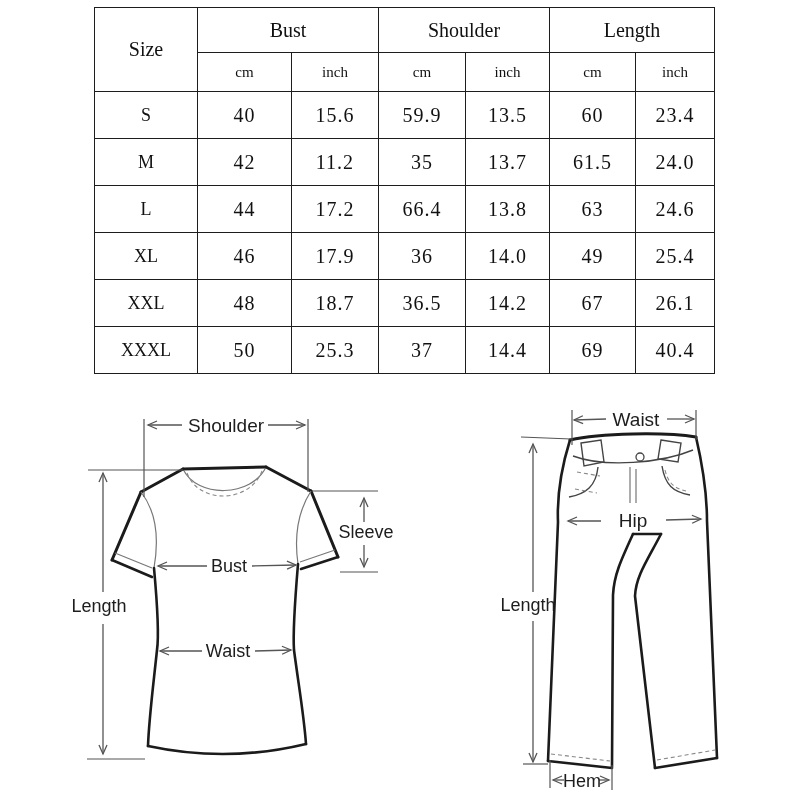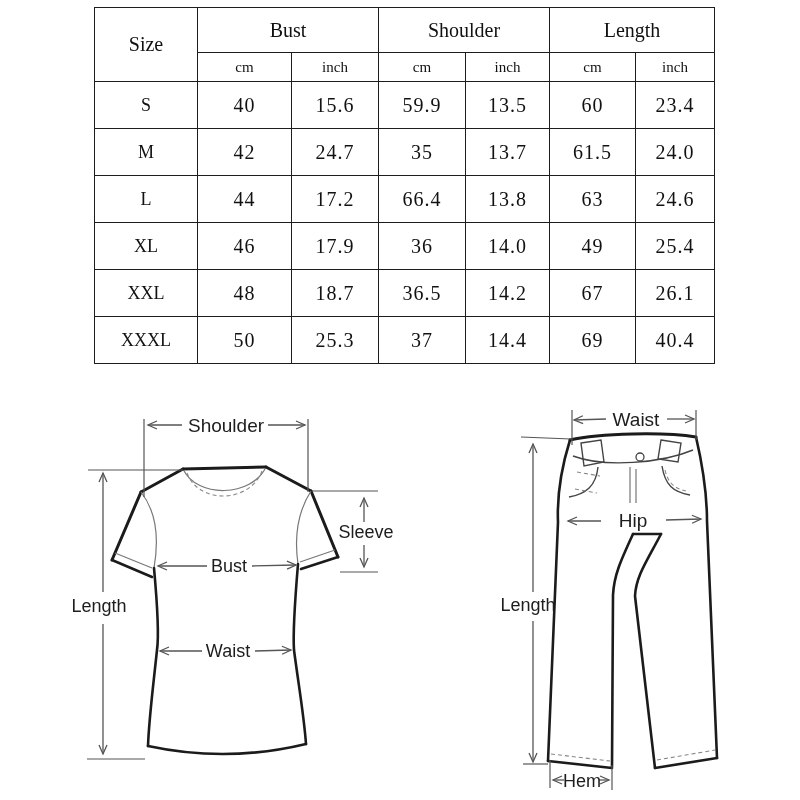--- a/index.html
+++ b/index.html
@@ -7,21 +7,21 @@
          font-family:"Liberation Serif", serif;color:#111;}
   
   .size-table{position:absolute;left:94px;top:7px;border-collapse:collapse;table-layout:fixed;width:620px;}
   .size-table th,.size-table td{border:1.6px solid #1d1d1d;text-align:center;vertical-align:middle;
       font-weight:normal;padding:0;background:#fff;}
   .grp{font-size:20px;}
   .unit{font-size:15px;}
   .sizecell{font-size:18px;}
   .num{font-size:20px;letter-spacing:1px;}
   tr.hrow1{height:45px;}
-  tr.hrow2{height:29px;}
+  tr.hrow2{height:39px;}
   tr.drow{height:47px;}
   
   #diagram{position:absolute;left:0;top:390px;}
   .dim{stroke:#555;stroke-width:1.3;fill:none;}
   .tick{stroke:#555;stroke-width:1.2;fill:none;}
   .outline{stroke:#1b1b1b;stroke-width:3;fill:none;stroke-linecap:round;stroke-linejoin:round;}
   .outline2{stroke:#1b1b1b;stroke-width:2.6;fill:none;stroke-linecap:round;stroke-linejoin:round;}
   .thin{stroke:#777;stroke-width:1.2;fill:none;}
   .thin2{stroke:#444;stroke-width:1.4;fill:none;}
   .dash{stroke:#888;stroke-width:1.1;fill:none;stroke-dasharray:4 3;}
@@ -66,21 +66,21 @@
         <td class="num">40</td>
         <td class="num">15.6</td>
         <td class="num">59.9</td>
         <td class="num">13.5</td>
         <td class="num">60</td>
         <td class="num">23.4</td>
       </tr>
       <tr class="drow">
         <td class="sizecell">M</td>
         <td class="num">42</td>
-        <td class="num">24.7</td>
+        <td class="num">11.2</td>
         <td class="num">35</td>
         <td class="num">13.7</td>
         <td class="num">61.5</td>
         <td class="num">24.0</td>
       </tr>
       <tr class="drow">
         <td class="sizecell">L</td>
         <td class="num">44</td>
         <td class="num">17.2</td>
         <td class="num">66.4</td>

